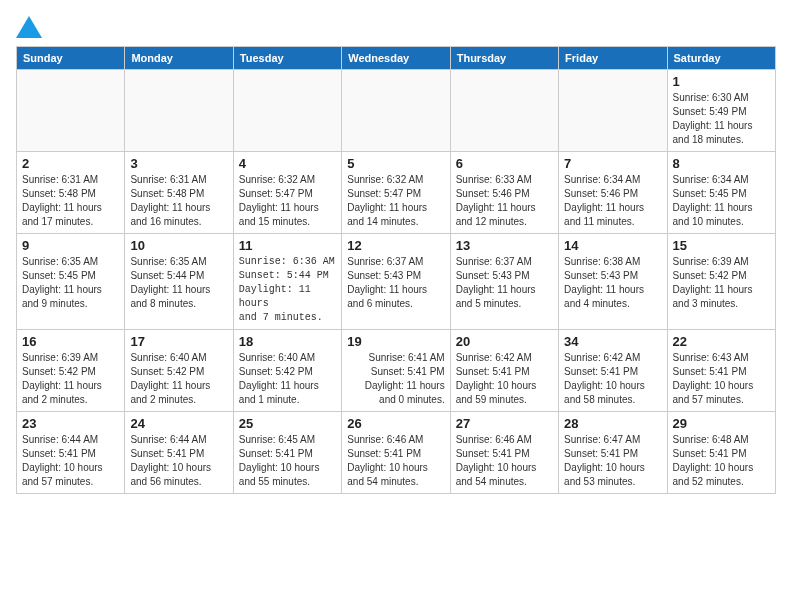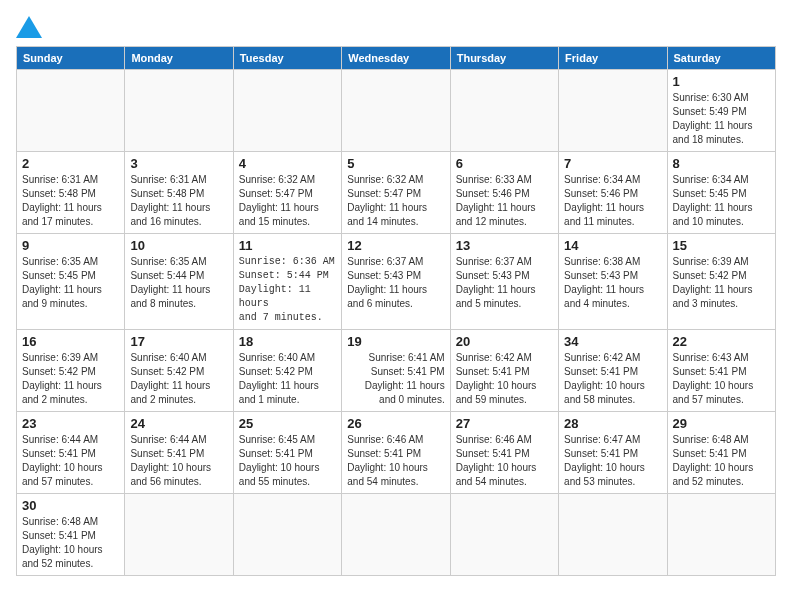--- a/index.html
+++ b/index.html
@@ -311,29 +311,14 @@
 and 53 minutes.</div>
         </td>
         <td>
           <span class="day-num">29</span>
           <div class="day-info" style="white-space: pre-line;">Sunrise: 6:48 AM
 Sunset: 5:41 PM
 Daylight: 10 hours
 and 52 minutes.</div>
         </td>
       </tr>
-      <tr class="last-row">
-        <td>
-          <span class="day-num">30</span>
-          <div class="day-info" style="white-space: pre-line;">Sunrise: 6:48 AM
-Sunset: 5:41 PM
-Daylight: 10 hours
-and 52 minutes.</div>
-        </td>
-        <td class="empty"></td>
-        <td class="empty"></td>
-        <td class="empty"></td>
-        <td class="empty"></td>
-        <td class="empty"></td>
-        <td class="empty"></td>
-      </tr>
     </tbody>
 </table>
 
 </body></html>

